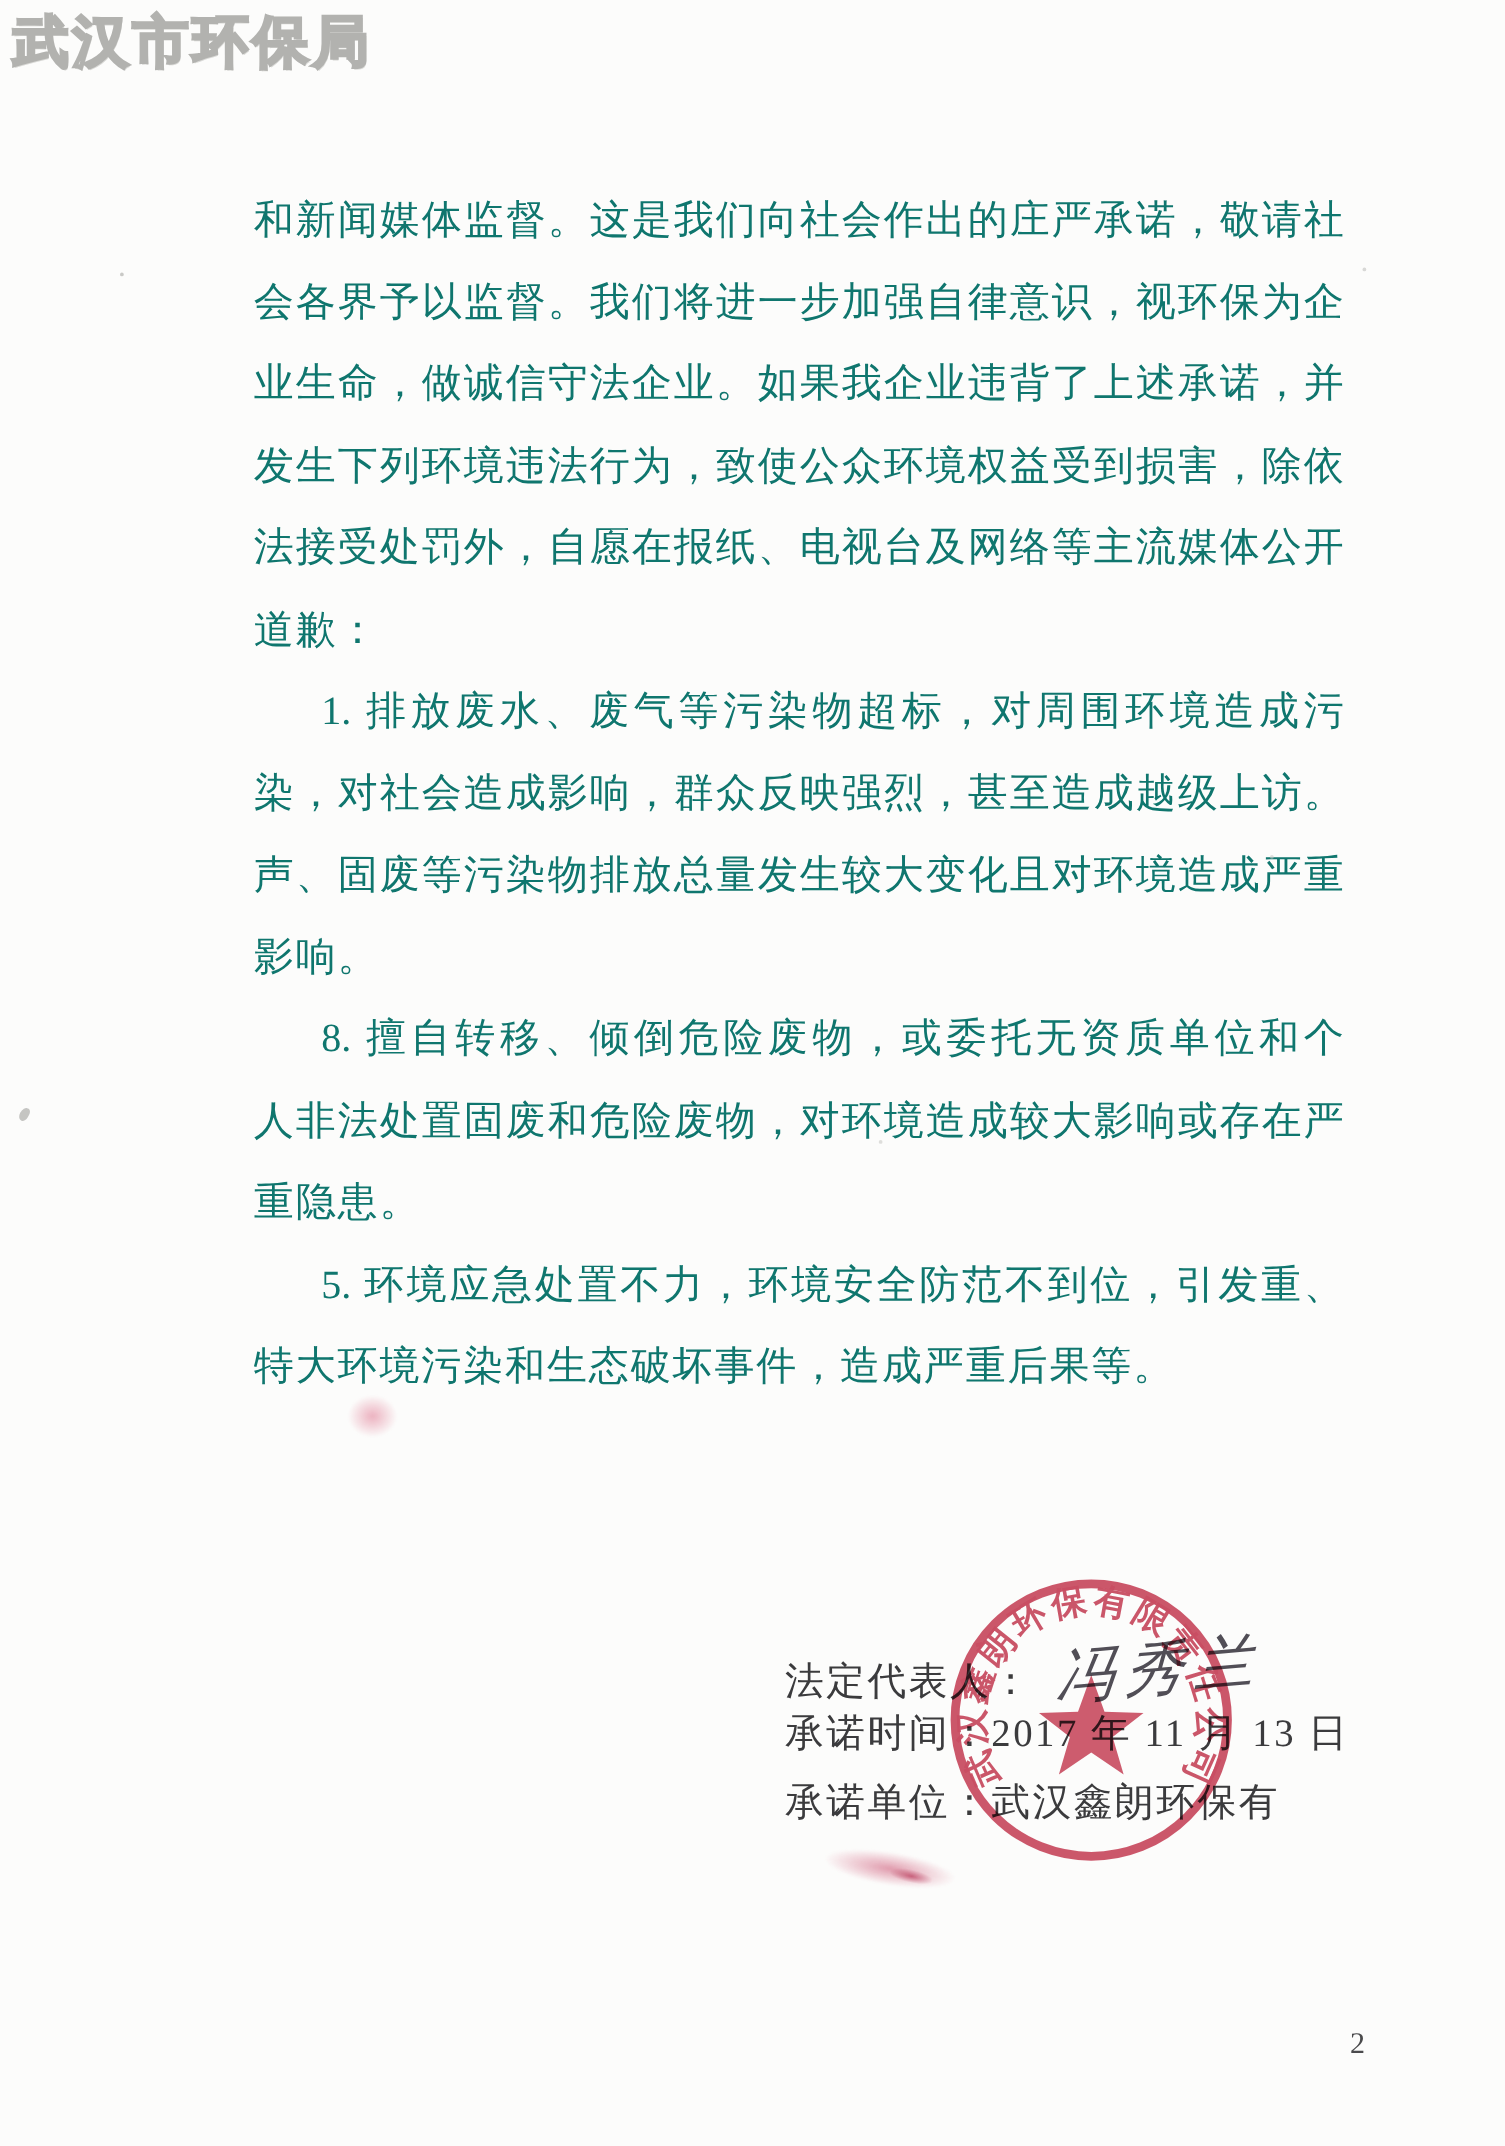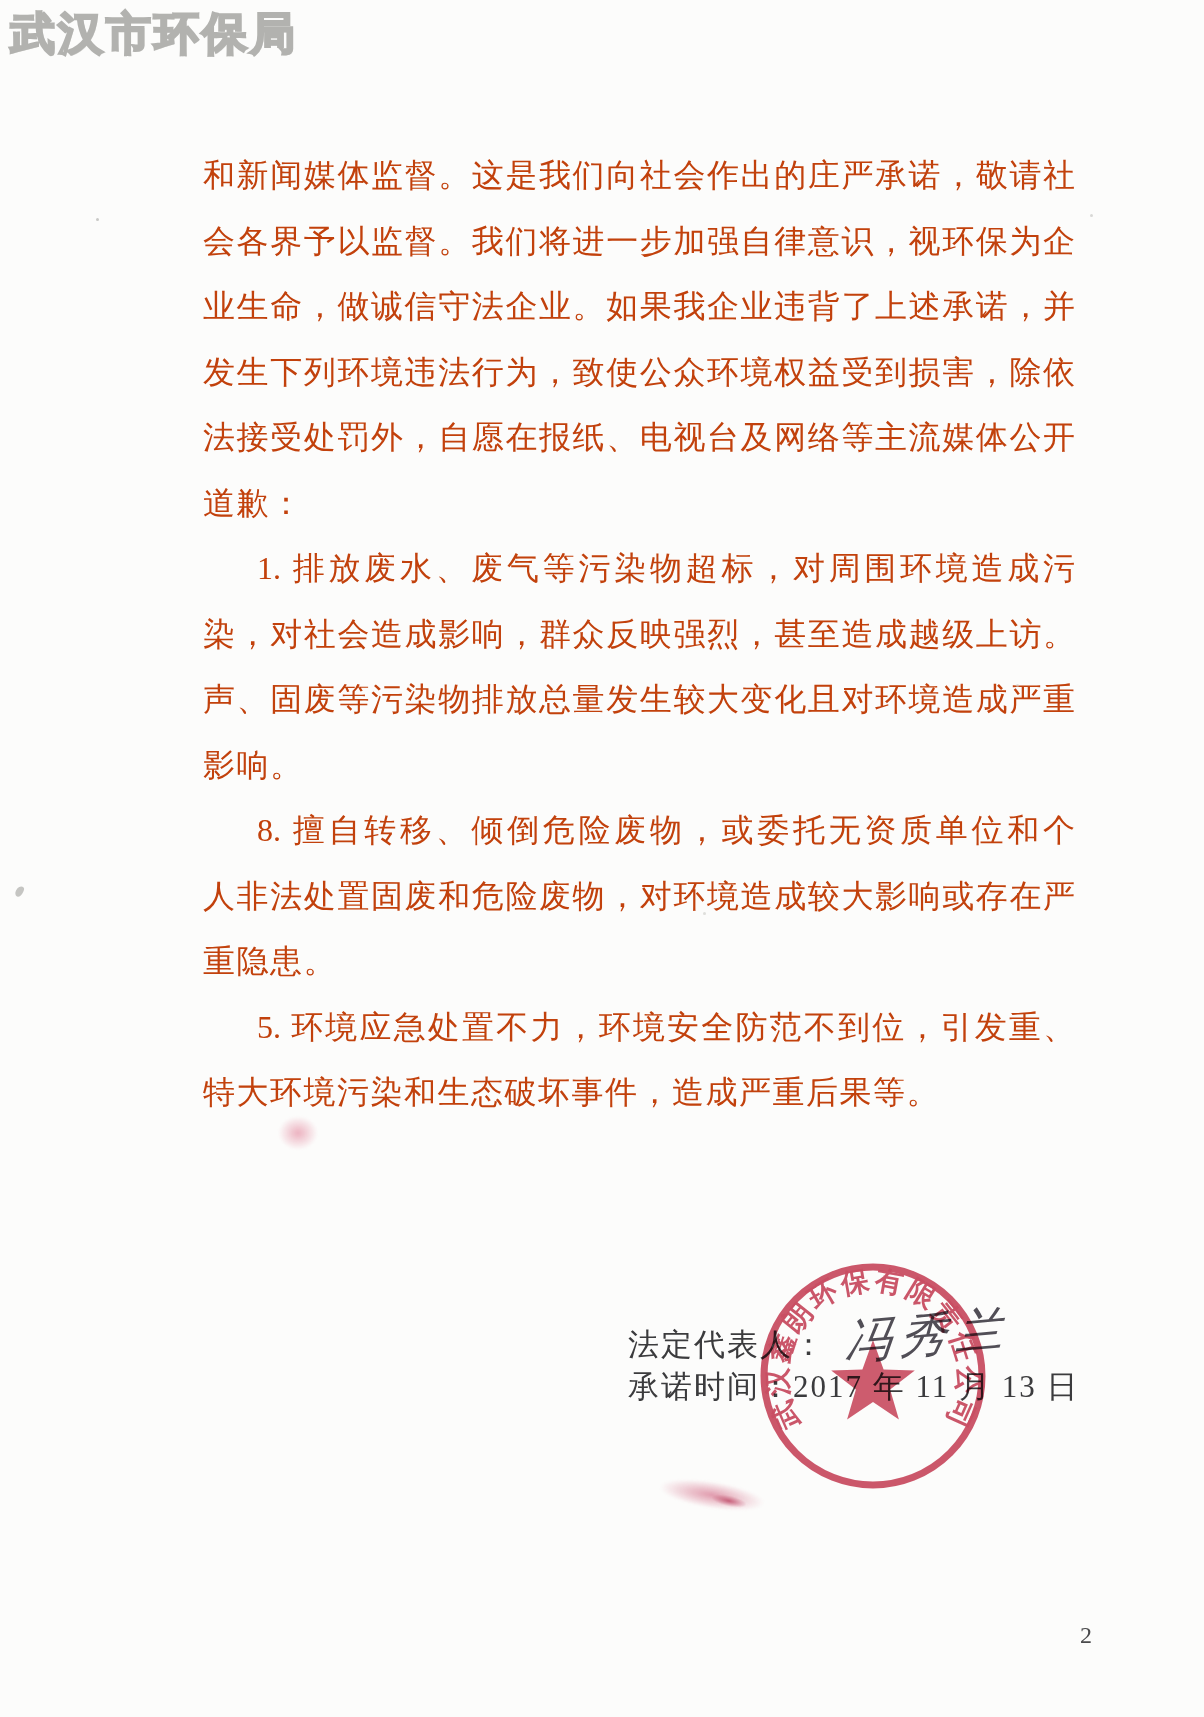--- a/index.html
+++ b/index.html
@@ -29,21 +29,21 @@
   .body-text{
     position:absolute;left:203px;top:143px;width:872px;
   }
   .line{
     display:block;
     font-size:32px;
     line-height:65.5px;
     height:65.5px;
     letter-spacing:1.5px;
     white-space:nowrap;
-    color:#c2410c;
+    color:#0f766e;
   }
   .line.fill{
     white-space:normal;
     text-align:justify;
     text-align-last:justify;
     letter-spacing:0;
   }
   .line.indent{padding-left:54px;}
   
   .sig-row{
@@ -140,20 +140,23 @@
     </div>
 
   <div class="sig-row" style="left:628px;top:1308px;">
     <span class="sig-label">法定代表人：</span><span class="handwriting">冯秀兰</span>
   </div>
 
   <div class="sig-row" style="left:628px;top:1366px;">
     <span class="sig-label">承诺时间：</span><span class="sig-value">2017 年 11 月 13 日</span>
   </div>
 
+  <div class="sig-row" style="left:628px;top:1421px;">
+    <span class="sig-label">承诺单位：</span><span class="sig-value">武汉鑫朗环保有</span>
+  </div>
 
 
   <div class="seal">
     <svg width="244" height="244" viewBox="0 0 244 244">
       <defs>
         <path id="sealArc" d="M 51.6 171.3 A 86 86 0 1 1 192.4 171.3" fill="none"></path>
       </defs>
       <circle cx="122" cy="122" r="109" fill="none" stroke="#c84158" stroke-width="7" opacity=".95"></circle>
       <polygon points="122,86 132.6,115.4 163.8,116.4 139.1,135.6 147.9,165.6 122,148 96.1,165.6 104.9,135.6 80.2,116.4 111.4,115.4" fill="#c84158" opacity=".92"></polygon>
       <text font-size="28" font-weight="bold" fill="#c84158" letter-spacing="3" opacity=".95" font-family="Liberation Serif, serif">

